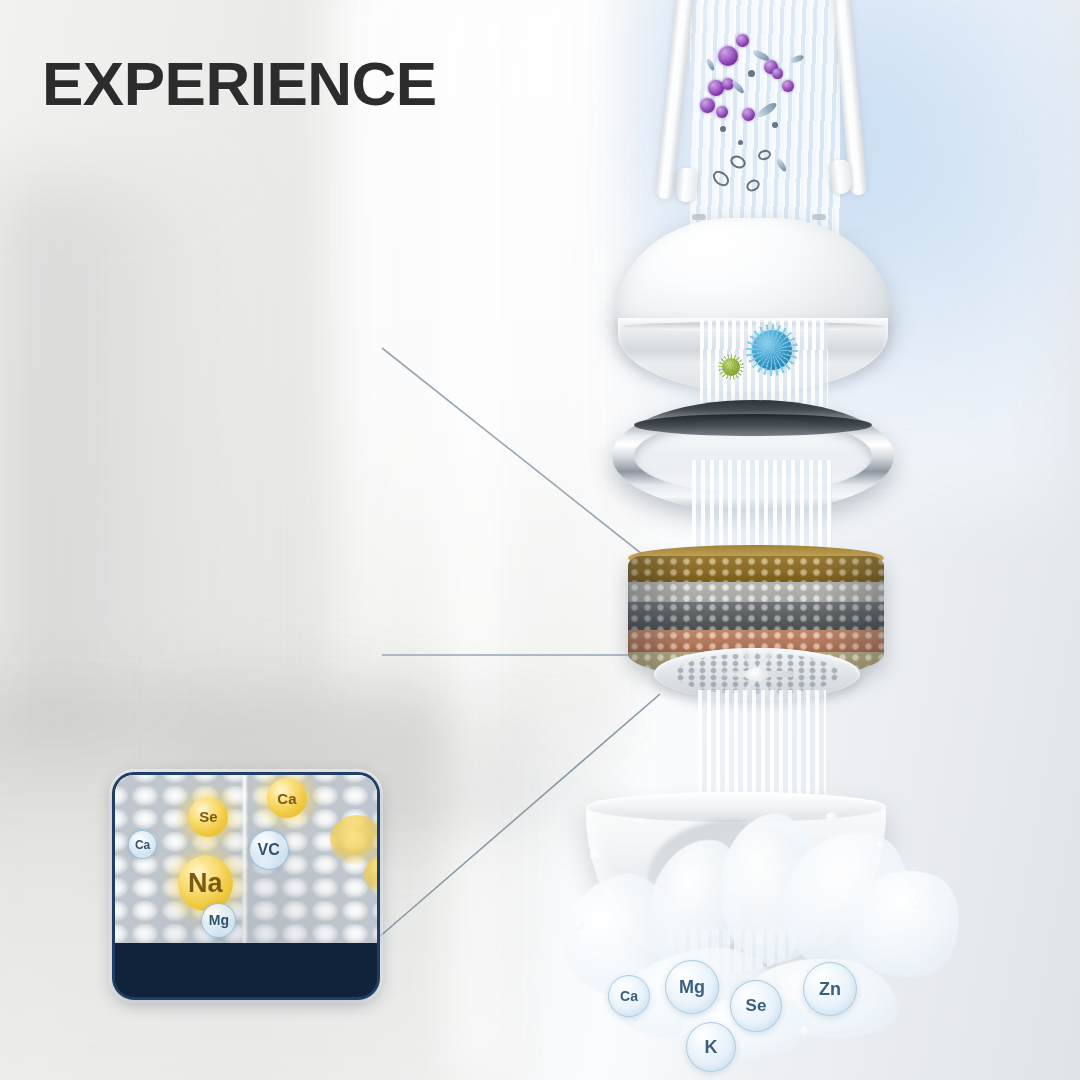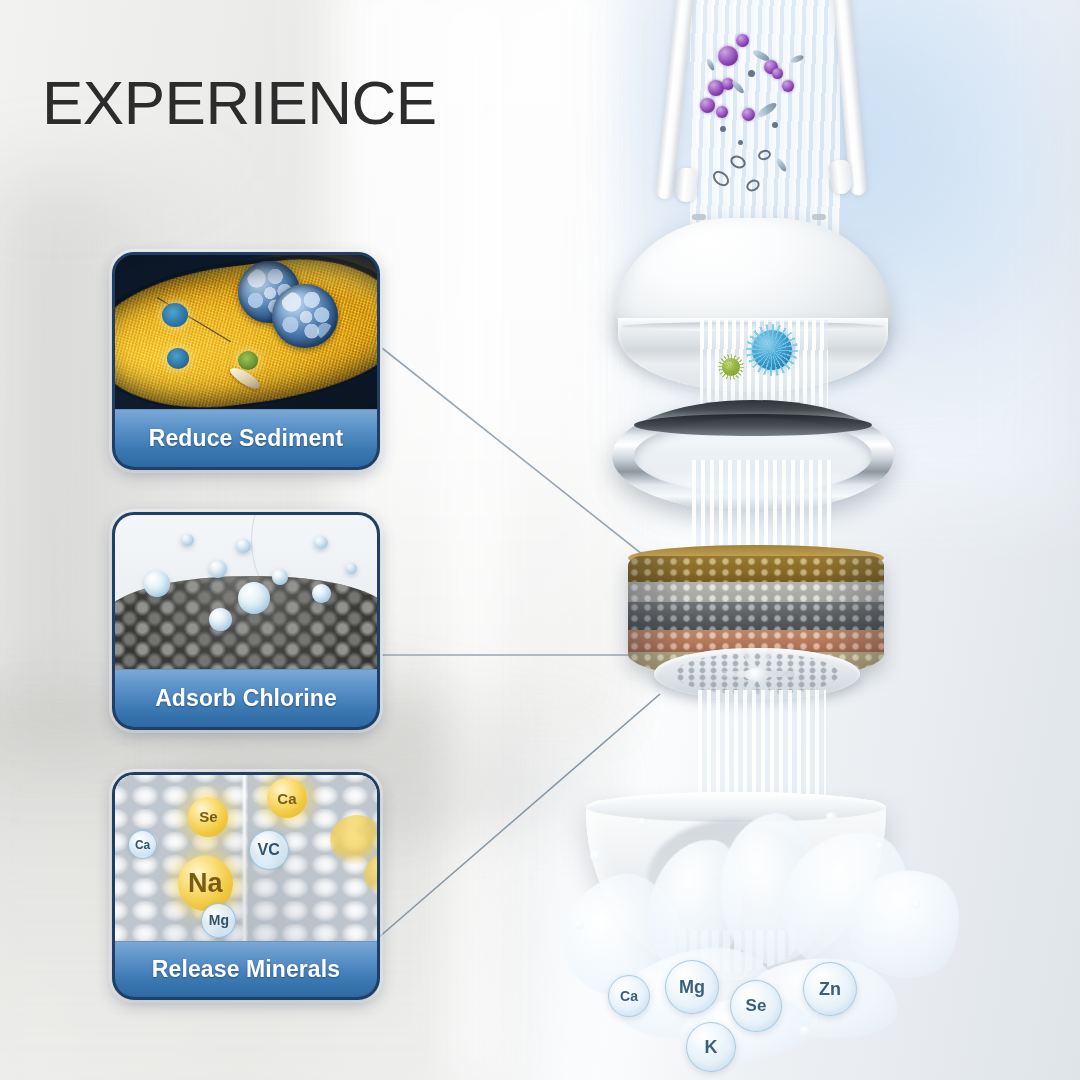--- a/index.html
+++ b/index.html
@@ -83,23 +83,23 @@
   .hl-1 {
     font-size: 70px;
     font-weight: 700;
     color: #2061a8;
     font-stretch: condensed;
     text-shadow: 0 1px 0 rgba(255,255,255,.6);
     white-space: nowrap;
   }
   .hl-2 {
     font-size: 62px;
-    font-weight: 400;
+    font-weight: 700;
     color: #2c2c2c;
-    margin-top: 21px;
+    margin-top: 2px;
     font-stretch: condensed;
     text-shadow: 0 1px 0 rgba(255,255,255,.5);
     white-space: nowrap;
   }
 
   
   .connectors {
     position: absolute; inset: 0;
     z-index: 18;
     pointer-events: none;
@@ -801,55 +801,21 @@
   <div class="obub" id="ob-se">
     <span>Se</span>
   </div>
   <div class="obub" id="ob-zn">
     <span>Zn</span>
   </div>
   <div class="obub" id="ob-k">
     <span>K</span>
   </div>
 
-  <div class="card" id="card-1">
-    <div class="card-img">
-      <div class="sed-bg"></div>
-      <div class="sed-slab"></div>
-      <div class="sed-tex"></div>
-      <div class="hair"></div>
-      <div class="pore" id="pore-1"></div>
-      <div class="pore" id="pore-2"></div>
-      <div class="pore" id="pore-3"></div>
-      <div class="fiber"></div>
-      <div class="germ" id="germ-a"></div>
-      <div class="germ" id="germ-b"></div>
-      <div class="sed-edge"></div>
-    </div>
-    <div class="card-label">Reduce Sediment</div>
-  </div>
-
-  <div class="card" id="card-2">
-    <div class="card-img">
-      <div class="carb-bg"></div>
-      <div class="carb-halo"></div>
-      <div class="carb-pile"></div>
-      <div class="cl-bubble" id="clb-1"></div>
-      <div class="cl-bubble" id="clb-2"></div>
-      <div class="cl-bubble" id="clb-3"></div>
-      <div class="cl-bubble" id="clb-4"></div>
-      <div class="cl-bubble" id="clb-5"></div>
-      <div class="cl-bubble" id="clb-6"></div>
-      <div class="cl-bubble" id="clb-7"></div>
-      <div class="cl-bubble" id="clb-8"></div>
-      <div class="cl-bubble" id="clb-9"></div>
-      <div class="cl-bubble" id="clb-10"></div>
-    </div>
-    <div class="card-label">Adsorb Chlorine</div>
-  </div>
+
 
   <div class="card" id="card-3">
     <div class="card-img">
       <div class="min-bg"></div>
       <div class="min-beads"></div>
       <div class="min-beads2"></div>
       <div class="min-seam"></div>
       <div class="min-shade"></div>
       <div class="mglow" id="mg-1"></div>
       <div class="mglow" id="mg-2"></div>
@@ -865,16 +831,15 @@
       <div class="mchip blue" id="mc-ca-blue">
         <span>Ca</span>
       </div>
       <div class="mchip blue" id="mc-vc">
         <span>VC</span>
       </div>
       <div class="mchip blue" id="mc-mg">
         <span>Mg</span>
       </div>
     </div>
-    <div class="card-label">Release Minerals</div>
   </div>
 
 </div>
 
 </body></html>

